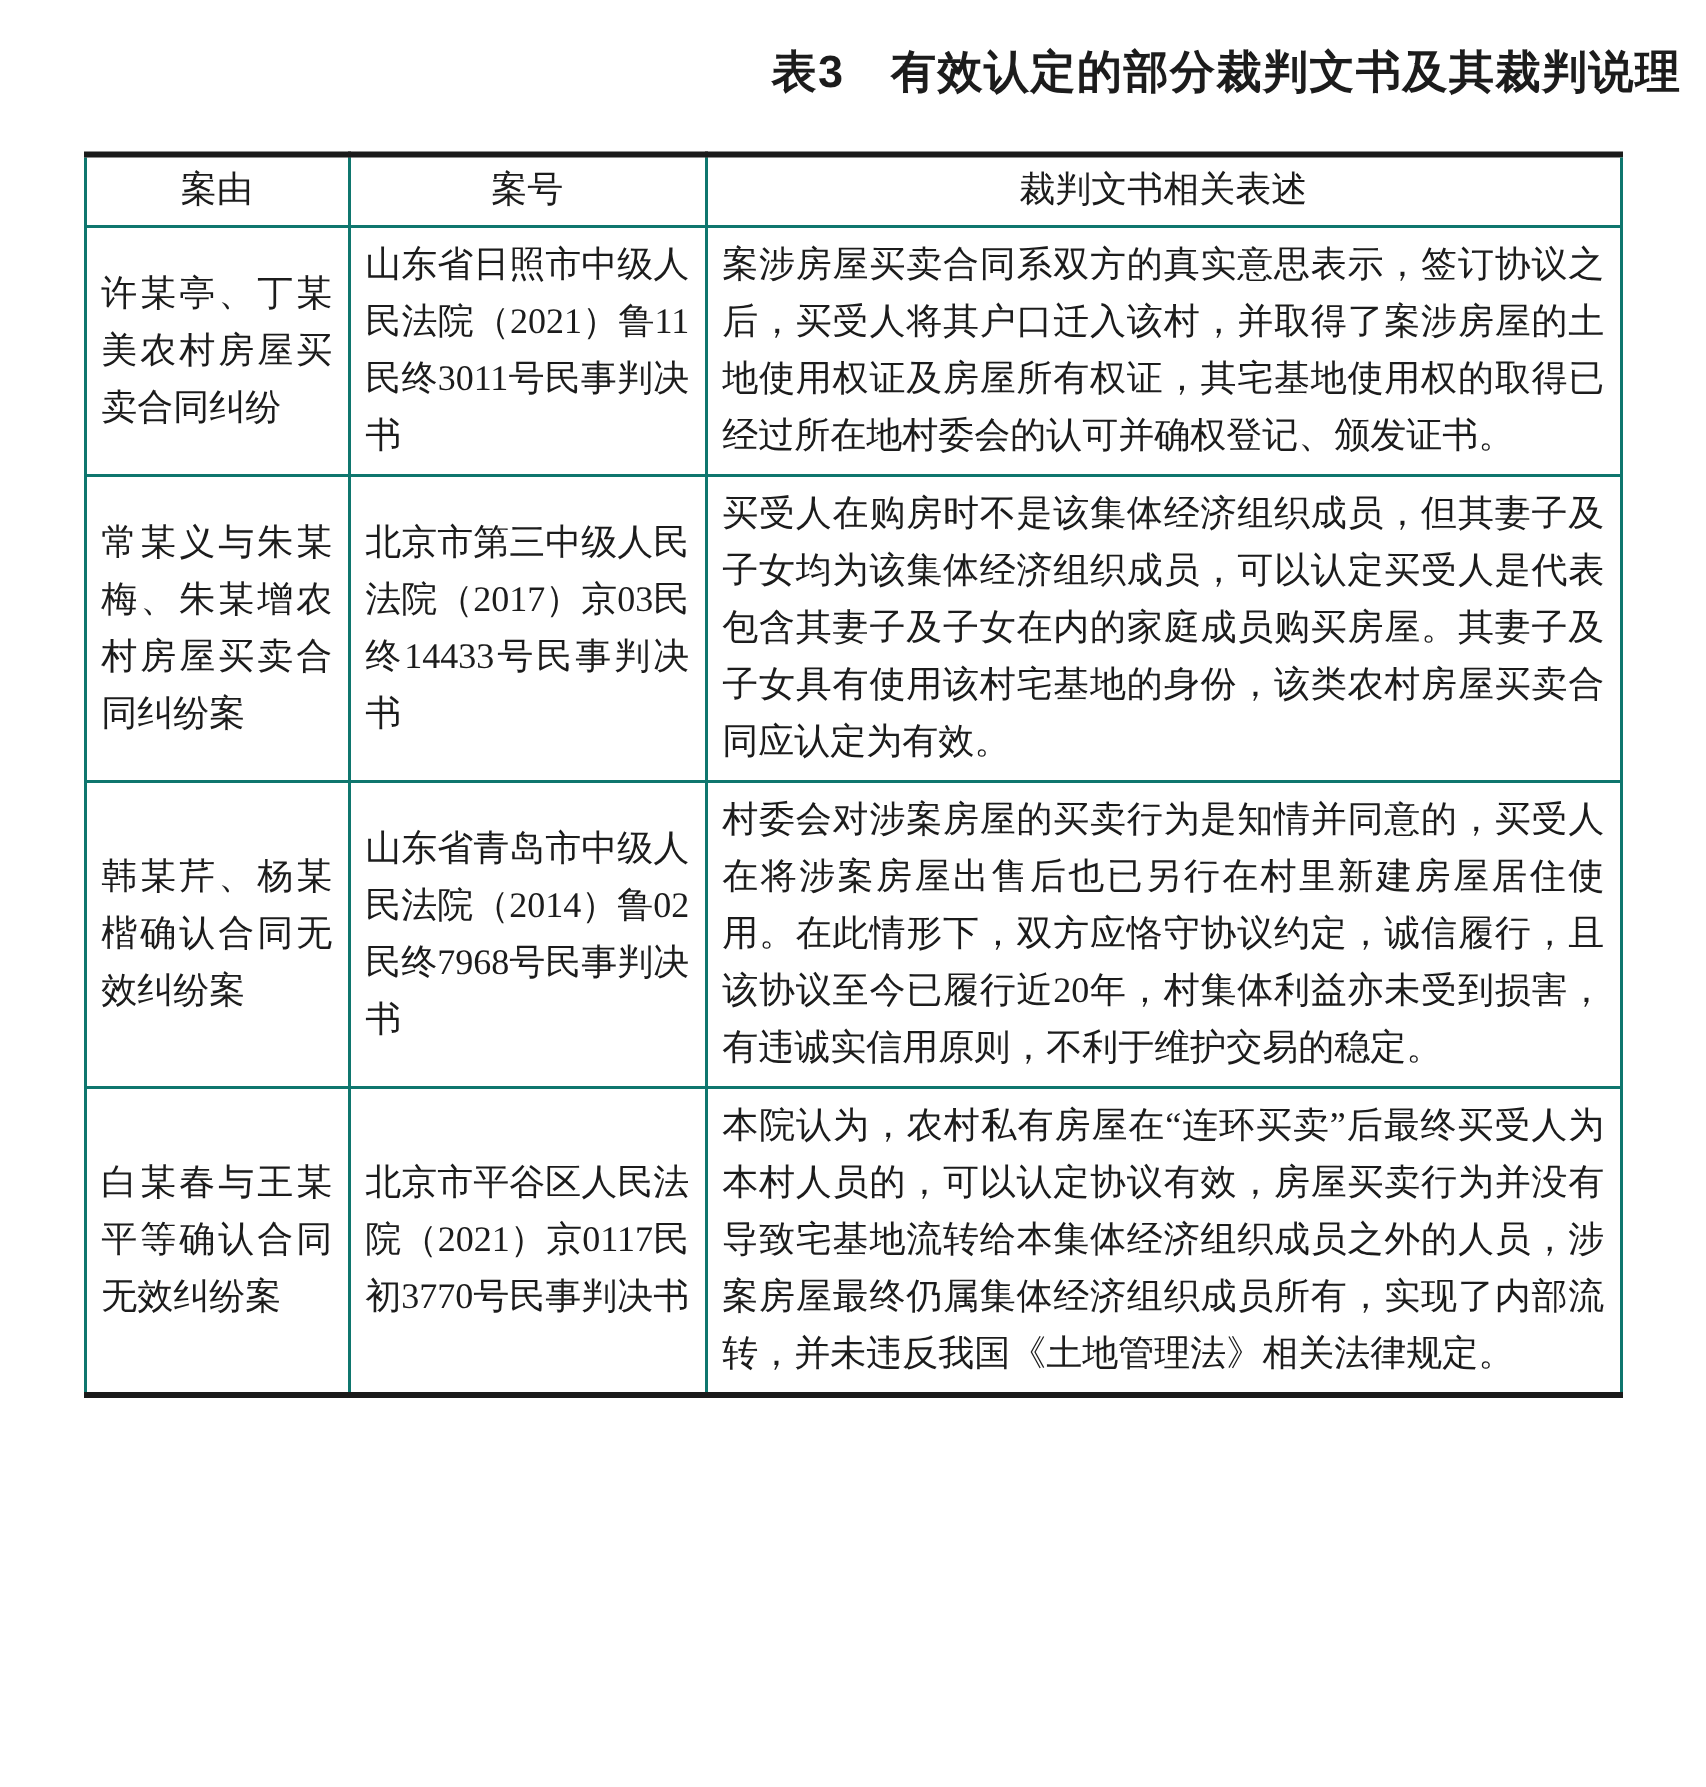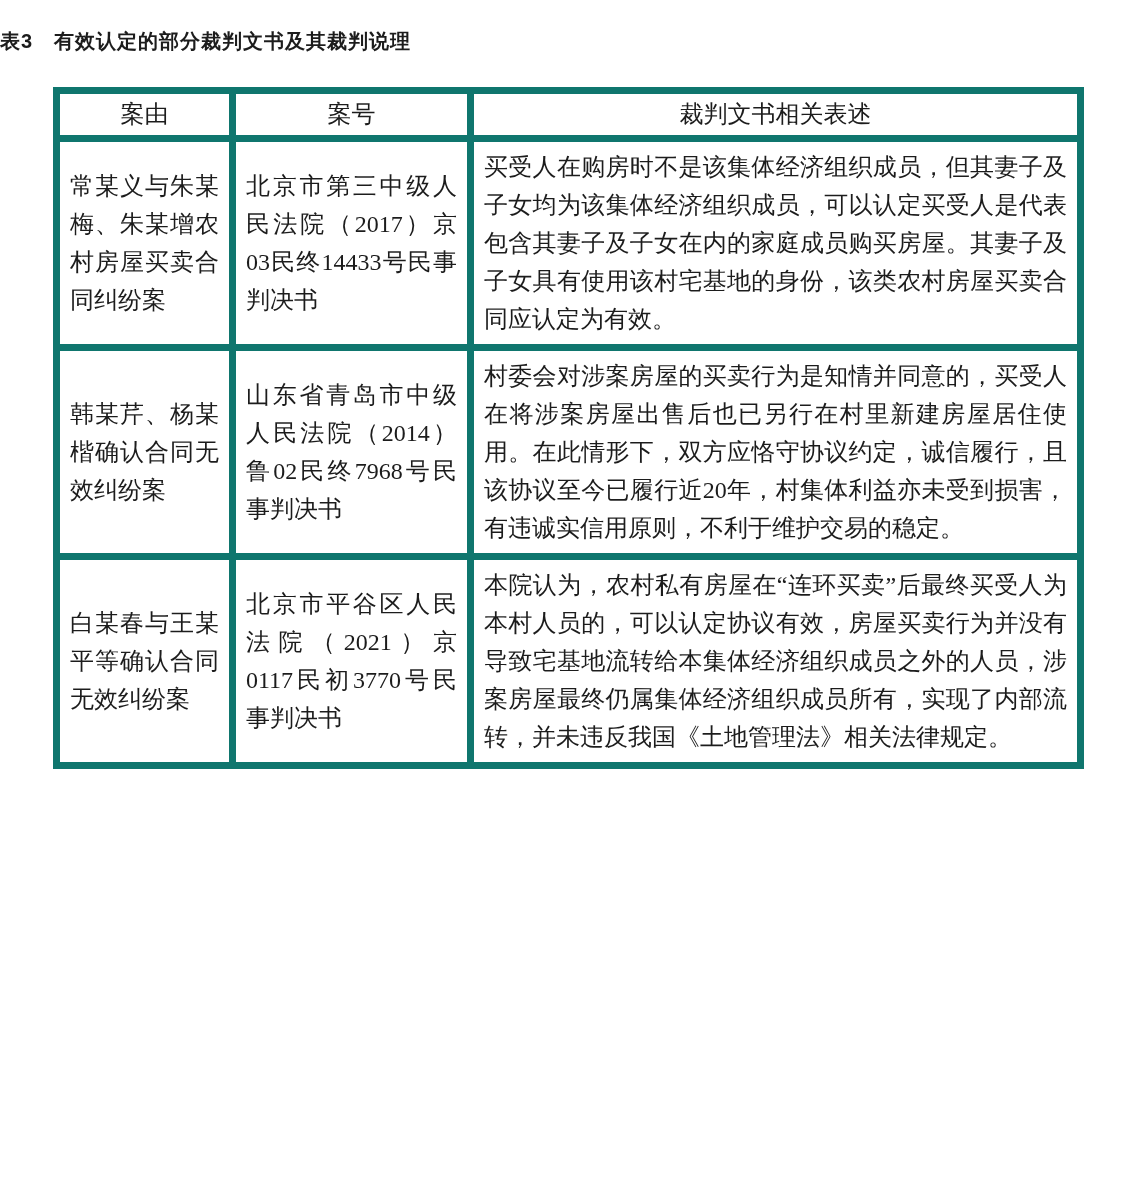--- a/index.html
+++ b/index.html
@@ -11,38 +11,38 @@
   body {
     font-family: "Liberation Serif", "DejaVu Serif", serif;
     color: #1c1c1c;
     height: 1191px;
     overflow: hidden;
   }
   .page {
     padding-top: 28px;
   }
   .caption {
-    text-align: left;
+    text-align: right;
     font-family: "Liberation Sans", "DejaVu Sans", sans-serif;
     font-weight: bold;
-    font-size: 20px;
+    font-size: 30px;
     letter-spacing: 1px;
-    margin: 0 5px 32px 0;
+    margin: 0 16px 32px 0;
   }
   table.judgment {
     border-collapse: collapse;
     table-layout: fixed;
     width: 1024px;
     margin: 0 auto;
     border-top: 4px solid #1a1a1a;
     border-bottom: 4px solid #1a1a1a;
   }
   table.judgment th,
   table.judgment td {
-    border: 7px solid #0f766e;
+    border: 2px solid #0f766e;
     font-size: 24px;
     font-weight: normal;
     box-sizing: border-box;
   }
   table.judgment th {
     height: 48px;
     text-align: center;
     padding: 0 8px;
     line-height: 1.2;
   }
@@ -72,20 +72,25 @@
     </colgroup>
     <thead>
       <tr>
         <th>案由</th>
         <th>案号</th>
         <th>裁判文书相关表述</th>
       </tr>
     </thead>
     <tbody>
       <tr>
+        <td>许某亭、丁某美农村房屋买卖合同纠纷</td>
+        <td>山东省日照市中级人民法院（2021）鲁11民终3011号民事判决书</td>
+        <td>案涉房屋买卖合同系双方的真实意思表示，签订协议之后，买受人将其户口迁入该村，并取得了案涉房屋的土地使用权证及房屋所有权证，其宅基地使用权的取得已经过所在地村委会的认可并确权登记、颁发证书。</td>
+      </tr>
+      <tr>
         <td>常某义与朱某梅、朱某增农村房屋买卖合同纠纷案</td>
         <td>北京市第三中级人民法院（2017）京03民终14433号民事判决书</td>
         <td>买受人在购房时不是该集体经济组织成员，但其妻子及子女均为该集体经济组织成员，可以认定买受人是代表包含其妻子及子女在内的家庭成员购买房屋。其妻子及子女具有使用该村宅基地的身份，该类农村房屋买卖合同应认定为有效。</td>
       </tr>
       <tr>
         <td>韩某芹、杨某楷确认合同无效纠纷案</td>
         <td>山东省青岛市中级人民法院（2014）鲁02民终7968号民事判决书</td>
         <td>村委会对涉案房屋的买卖行为是知情并同意的，买受人在将涉案房屋出售后也已另行在村里新建房屋居住使用。在此情形下，双方应恪守协议约定，诚信履行，且该协议至今已履行近20年，村集体利益亦未受到损害，有违诚实信用原则，不利于维护交易的稳定。</td>
       </tr>
       <tr>

